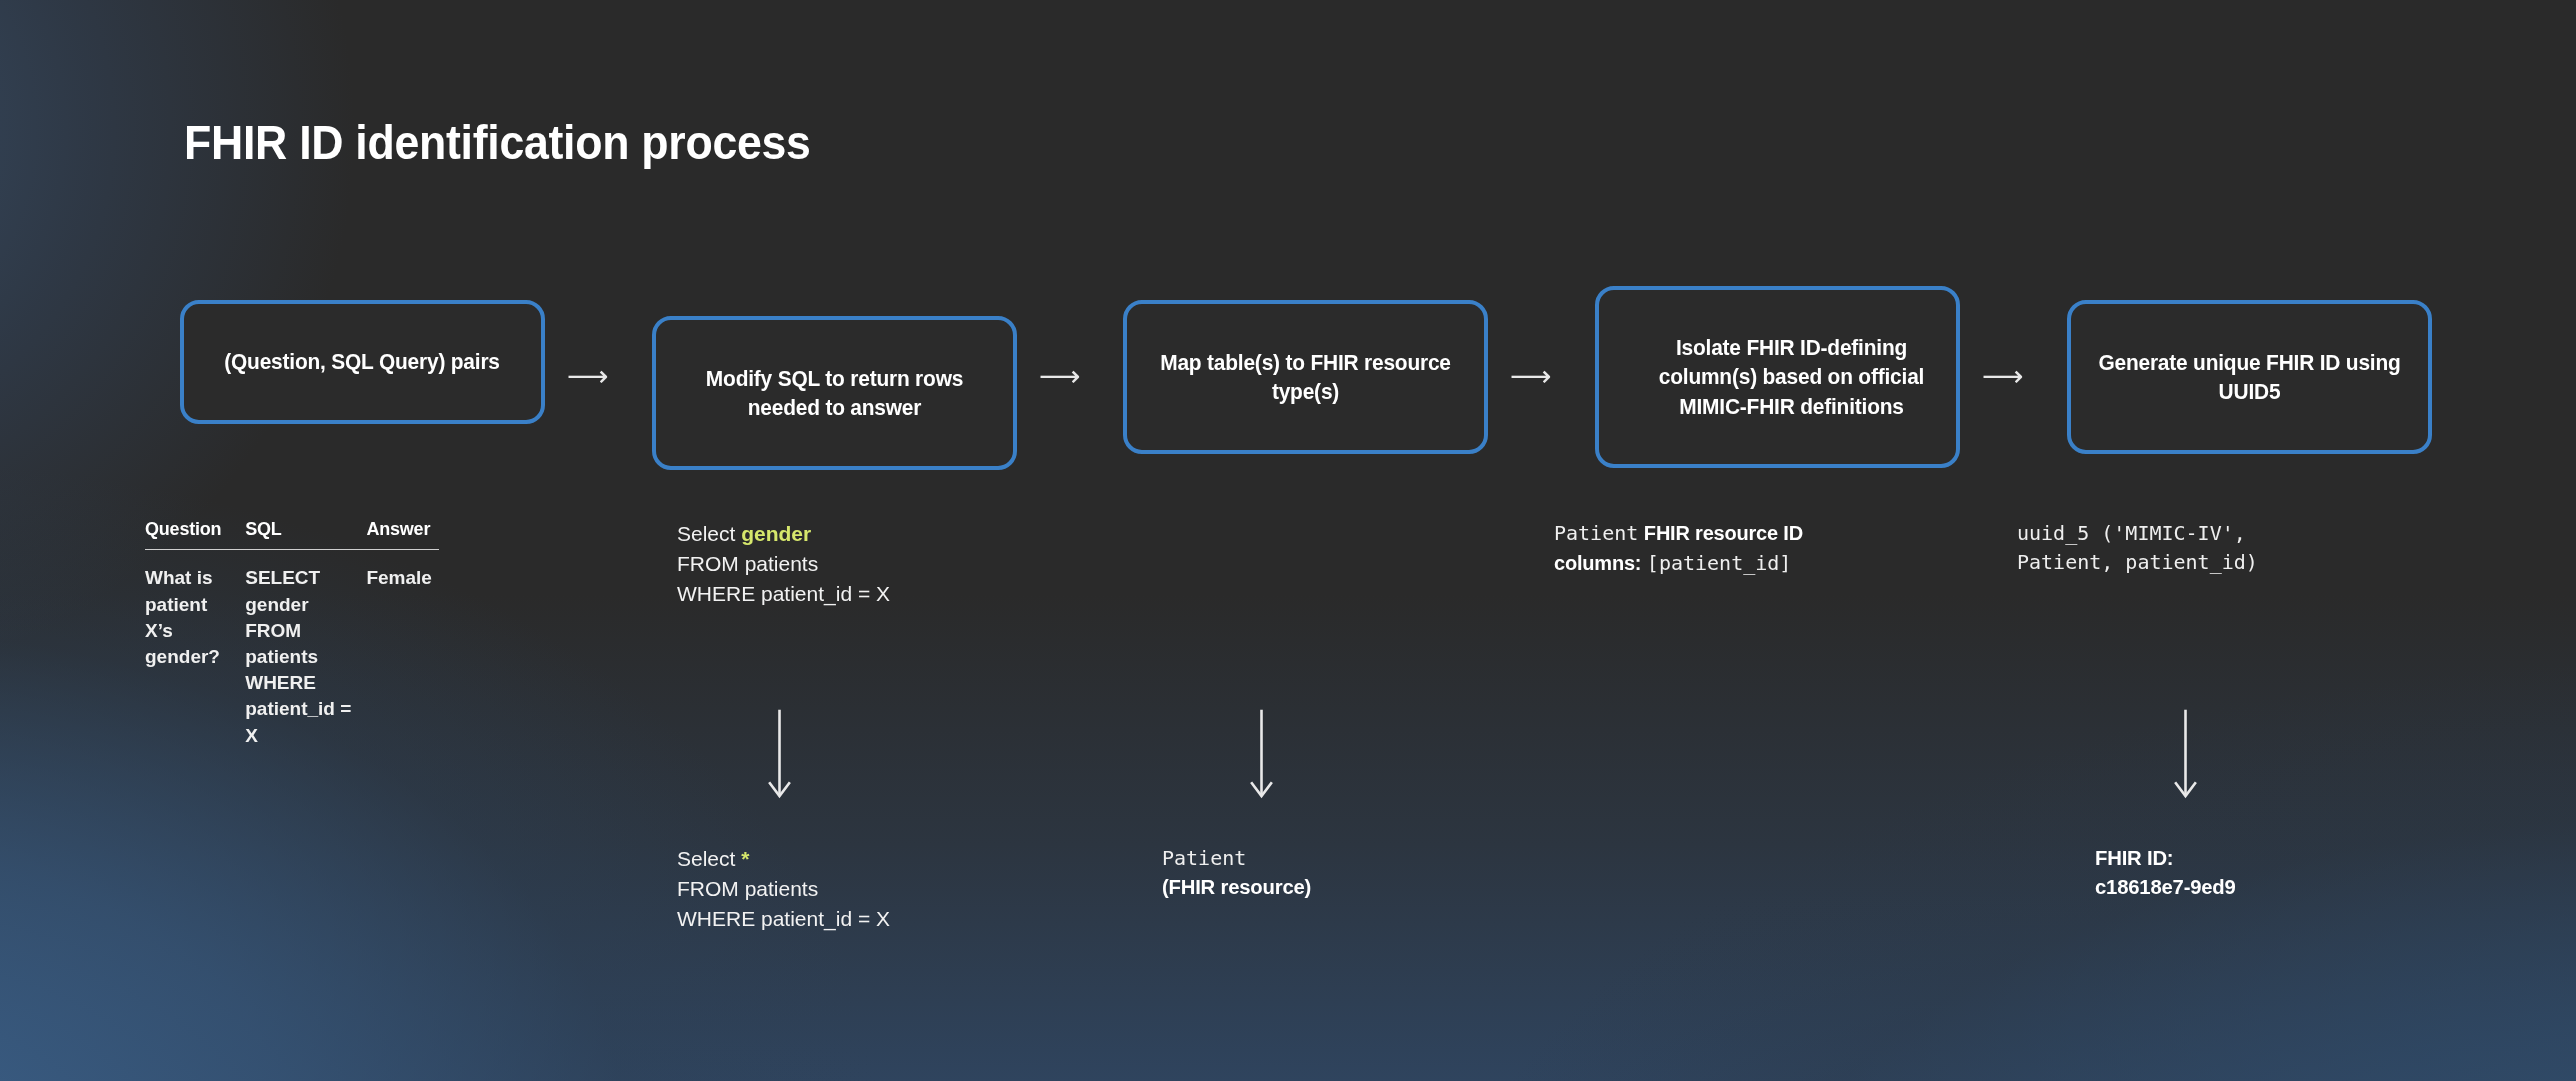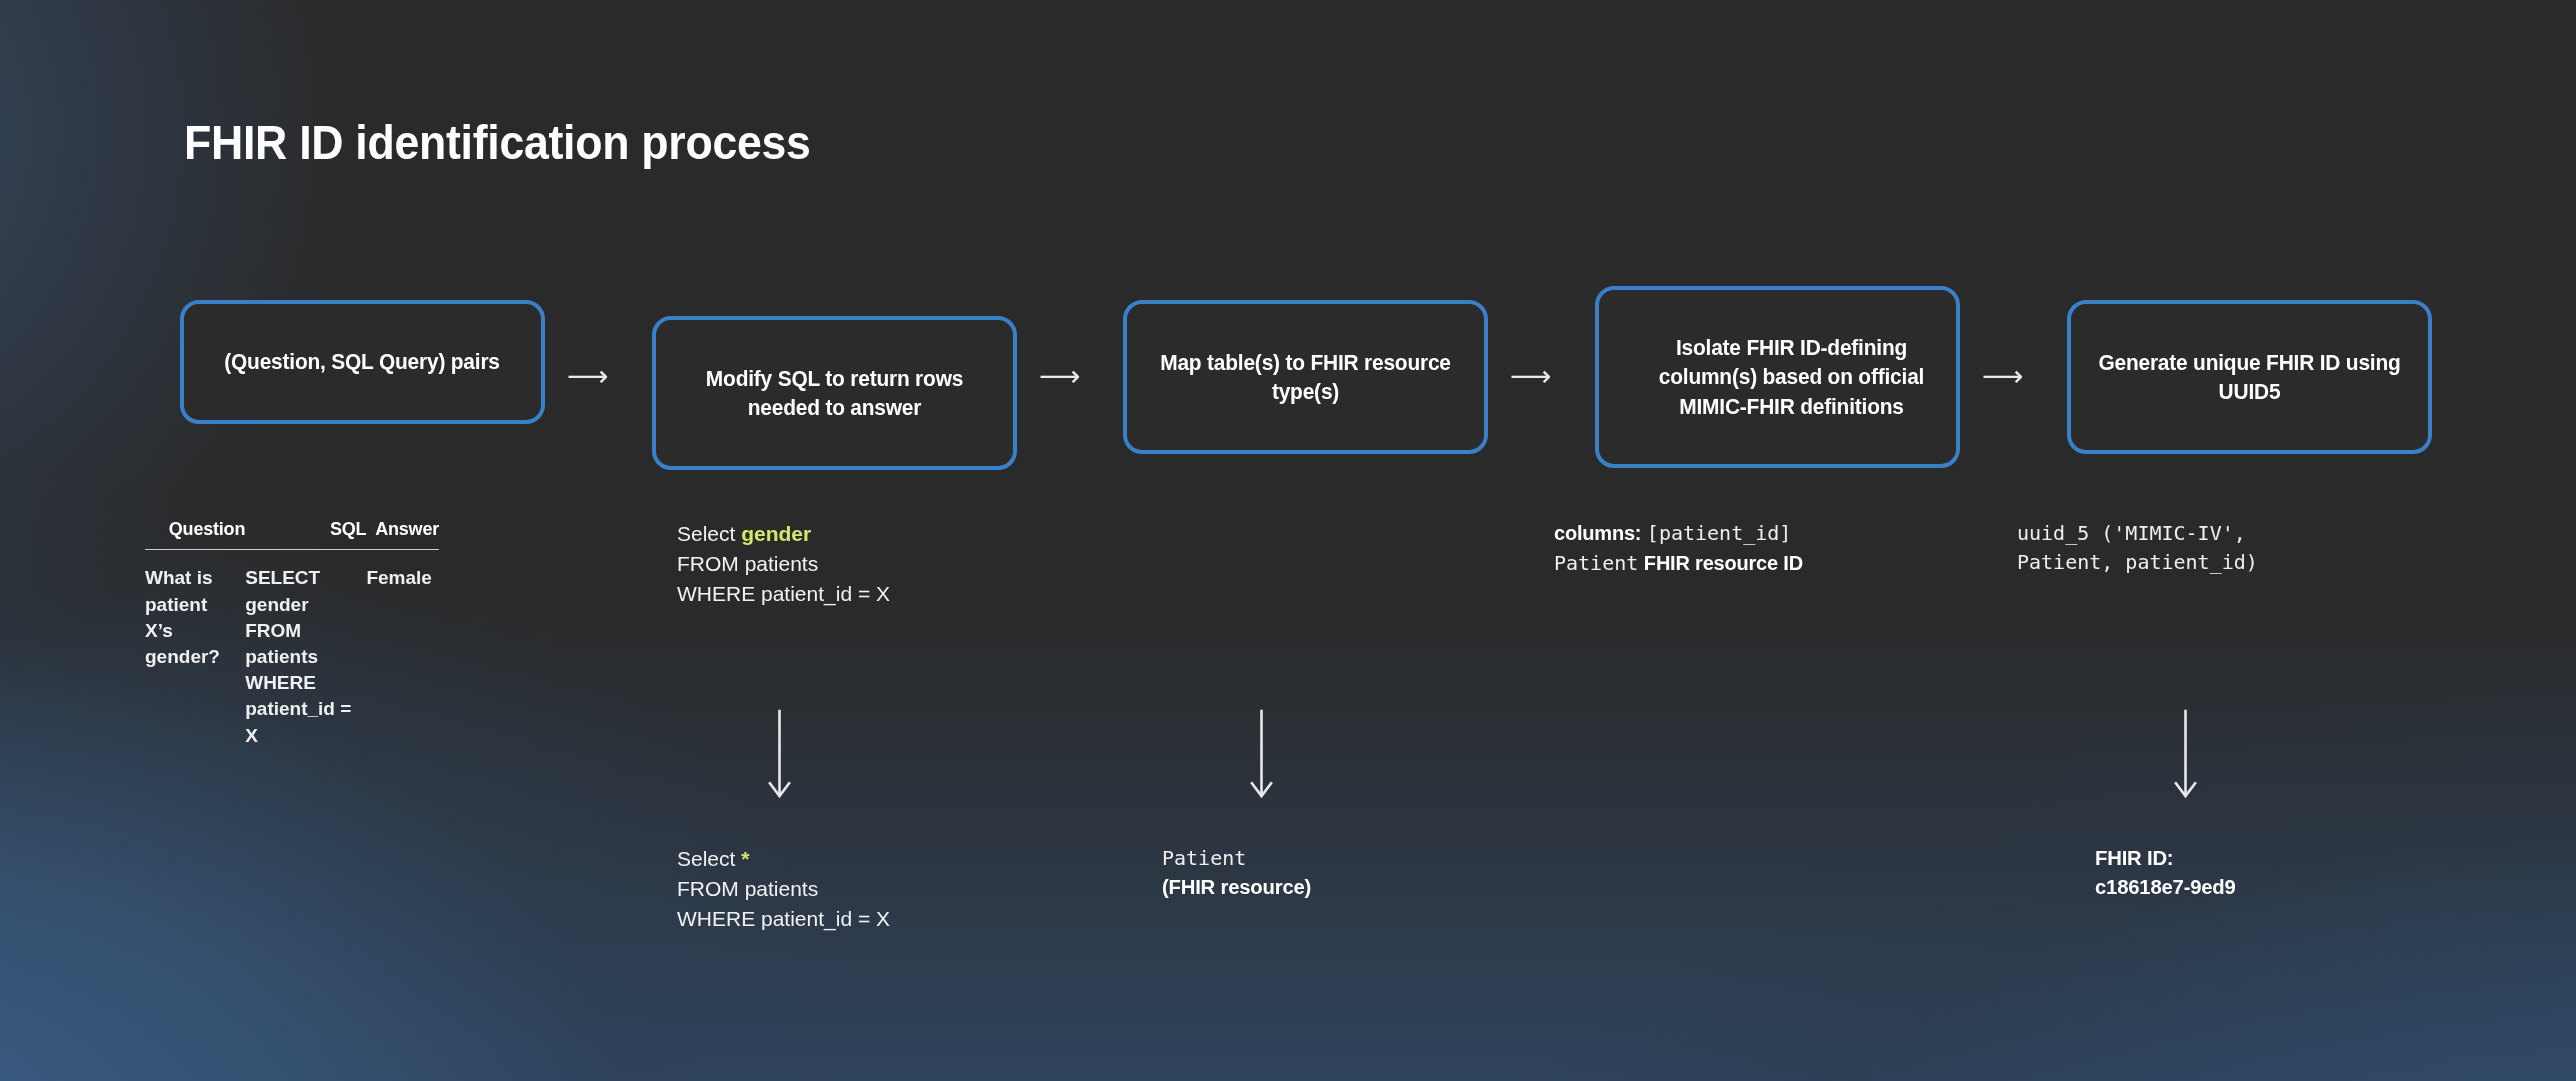--- a/index.html
+++ b/index.html
@@ -87,21 +87,21 @@
   #col-2 { left: 1162px; width: 286px; }
   #col-3 { left: 1554px; width: 407px; }
   #col-4 { left: 2017px; width: 381px; }
 
   
   #qa-table { width: 294px; border-collapse: collapse; }
   #qa-table th {
     font-size: 18px;
     font-weight: bold;
     color: #ffffff;
-    text-align: right;
+    text-align: left;
     padding: 0 0 8.7px 0;
     border-bottom: 1.7px solid #cfcfcf;
     vertical-align: bottom;
     letter-spacing: -0.2px;
   }
   #qa-table td {
     font-size: 19px;
     color: #f0f0f0;
     vertical-align: top;
     padding: 15.6px 10.4px 0 0;
@@ -214,22 +214,22 @@
   </div>
 
   <div class="detail-col" id="col-1">
     <div class="code-block"><span>Select </span><span class="kw-hl">gender</span>
 <span>FROM patients</span>
 <span>WHERE patient_id = X</span></div>
   </div>
 
 
   <div class="detail-col" id="col-3">
+    <div class="mix-line"><span class="m">Patient</span>&nbsp;<span class="b">FHIR resource ID</span></div>
     <div class="mix-line"><span class="b">columns:</span>&nbsp;<span class="m">[patient_id]</span></div>
-    <div class="mix-line"><span class="m">Patient</span>&nbsp;<span class="b">FHIR resource ID</span></div>
   </div>
 
   <div class="detail-col" id="col-4">
     <div class="mono-line">uuid_5 ('MIMIC-IV',</div>
     <div class="mono-line">Patient, patient_id)</div>
   </div>
 
   <div class="down-arrow" id="darr-1">
     <svg width="35" height="95" viewBox="0 0 40 110" aria-hidden="true">
       <line x1="20" y1="2" x2="20" y2="100" stroke="#e9e9e9" stroke-width="3"></line>

